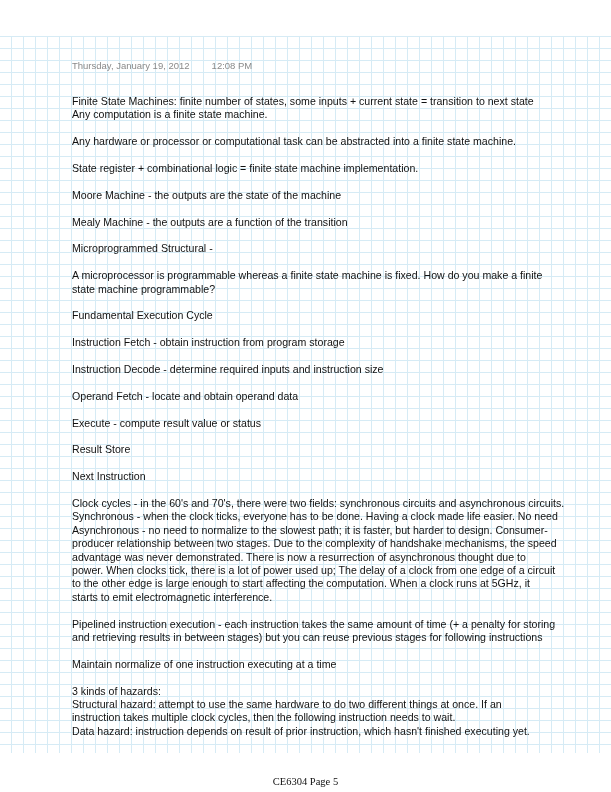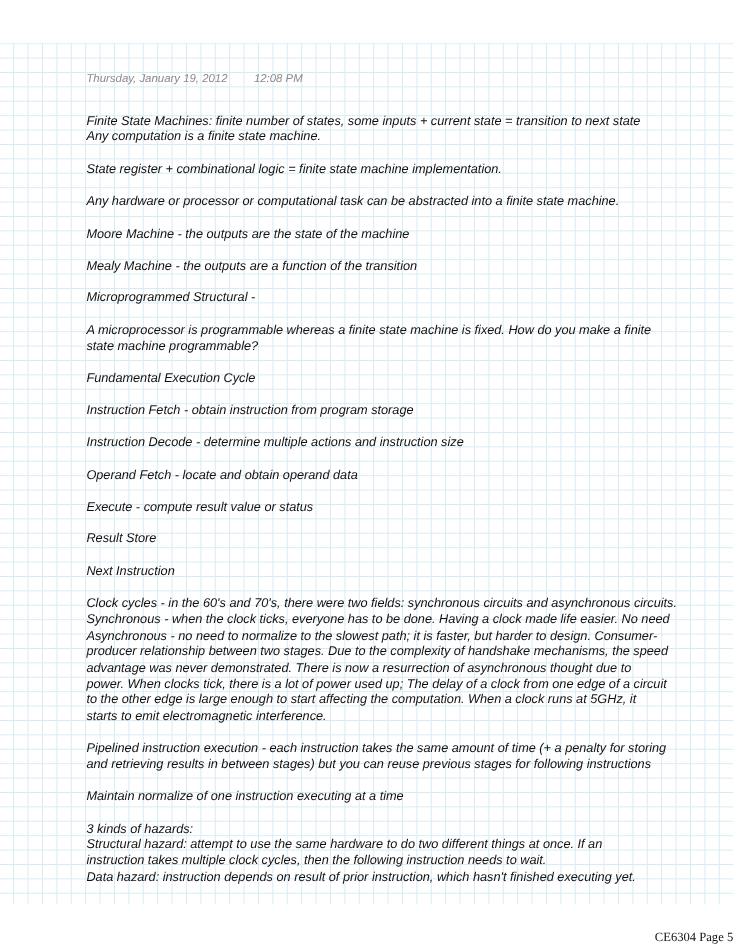--- a/index.html
+++ b/index.html
@@ -11,52 +11,52 @@
     position: absolute; left: 0; top: 36px; width: 611px; height: 717px;
     background-color: #ffffff;
     background-image:
       linear-gradient(to right, #d6ebf5 1px, transparent 1px),
       linear-gradient(to bottom, #d6ebf5 1px, transparent 1px);
     background-size: 12px 12px;
     background-position: 11px 0px;
   }
   .meta {
     position: absolute; left: 72px; top: 60px;
-    font-size: 9.5px; color: #8a8a8a; white-space: pre; font-style: italic;
+    font-size: 9.5px; color: #8a8a8a; white-space: pre;
   }
   .meta span { display: inline-block; }
   .meta .time { margin-left: 22px; }
   .content {
     position: absolute; left: 72px; top: 95px; width: 500px;
     font-size: 10.6px; color: #111; line-height: 13.4px;
   }
-  .p { margin: 0 0 13.4px 0; white-space: normal; font-style: italic; }
+  .p { margin: 0 0 13.4px 0; white-space: normal; }
   .p .line { display: block; white-space: nowrap; }
   .footer {
-    position: absolute; left: 0; width: 611px; top: 776px; text-align: right;
+    position: absolute; left: 0; width: 611px; top: 776px; text-align: center;
     font-family: "Liberation Serif", "DejaVu Serif", serif; font-size: 10.5px; color: #111;
   }
 </style>
 </head>
 <body>
 
 <div class="grid"></div>
 
 <div class="meta"><span>Thursday, January 19, 2012</span><span class="time">12:08 PM</span></div>
 
 <div class="content" id="note-body">
     <div class="p">
       <span class="line">Finite State Machines: finite number of states, some inputs + current state = transition to next state</span>
       <span class="line">Any computation is a finite state machine.</span>
     </div>
     <div class="p">
-      <span class="line">State register + combinational logic = finite state machine implementation.</span>
+      <span class="line">Any hardware or processor or computational task can be abstracted into a finite state machine.</span>
     </div>
     <div class="p">
-      <span class="line">Any hardware or processor or computational task can be abstracted into a finite state machine.</span>
+      <span class="line">State register + combinational logic = finite state machine implementation.</span>
     </div>
     <div class="p">
       <span class="line">Moore Machine - the outputs are the state of the machine</span>
     </div>
     <div class="p">
       <span class="line">Mealy Machine - the outputs are a function of the transition</span>
     </div>
     <div class="p">
       <span class="line">Microprogrammed Structural -</span>
     </div>
@@ -64,21 +64,21 @@
       <span class="line">A microprocessor is programmable whereas a finite state machine is fixed.  How do you make a finite</span>
       <span class="line">state machine programmable?</span>
     </div>
     <div class="p">
       <span class="line">Fundamental Execution Cycle</span>
     </div>
     <div class="p">
       <span class="line">Instruction Fetch - obtain instruction from program storage</span>
     </div>
     <div class="p">
-      <span class="line">Instruction Decode - determine multiple actions and instruction size</span>
+      <span class="line">Instruction Decode - determine required inputs and instruction size</span>
     </div>
     <div class="p">
       <span class="line">Operand Fetch - locate and obtain operand data</span>
     </div>
     <div class="p">
       <span class="line">Execute - compute result value or status</span>
     </div>
     <div class="p">
       <span class="line">Result Store</span>
     </div>

